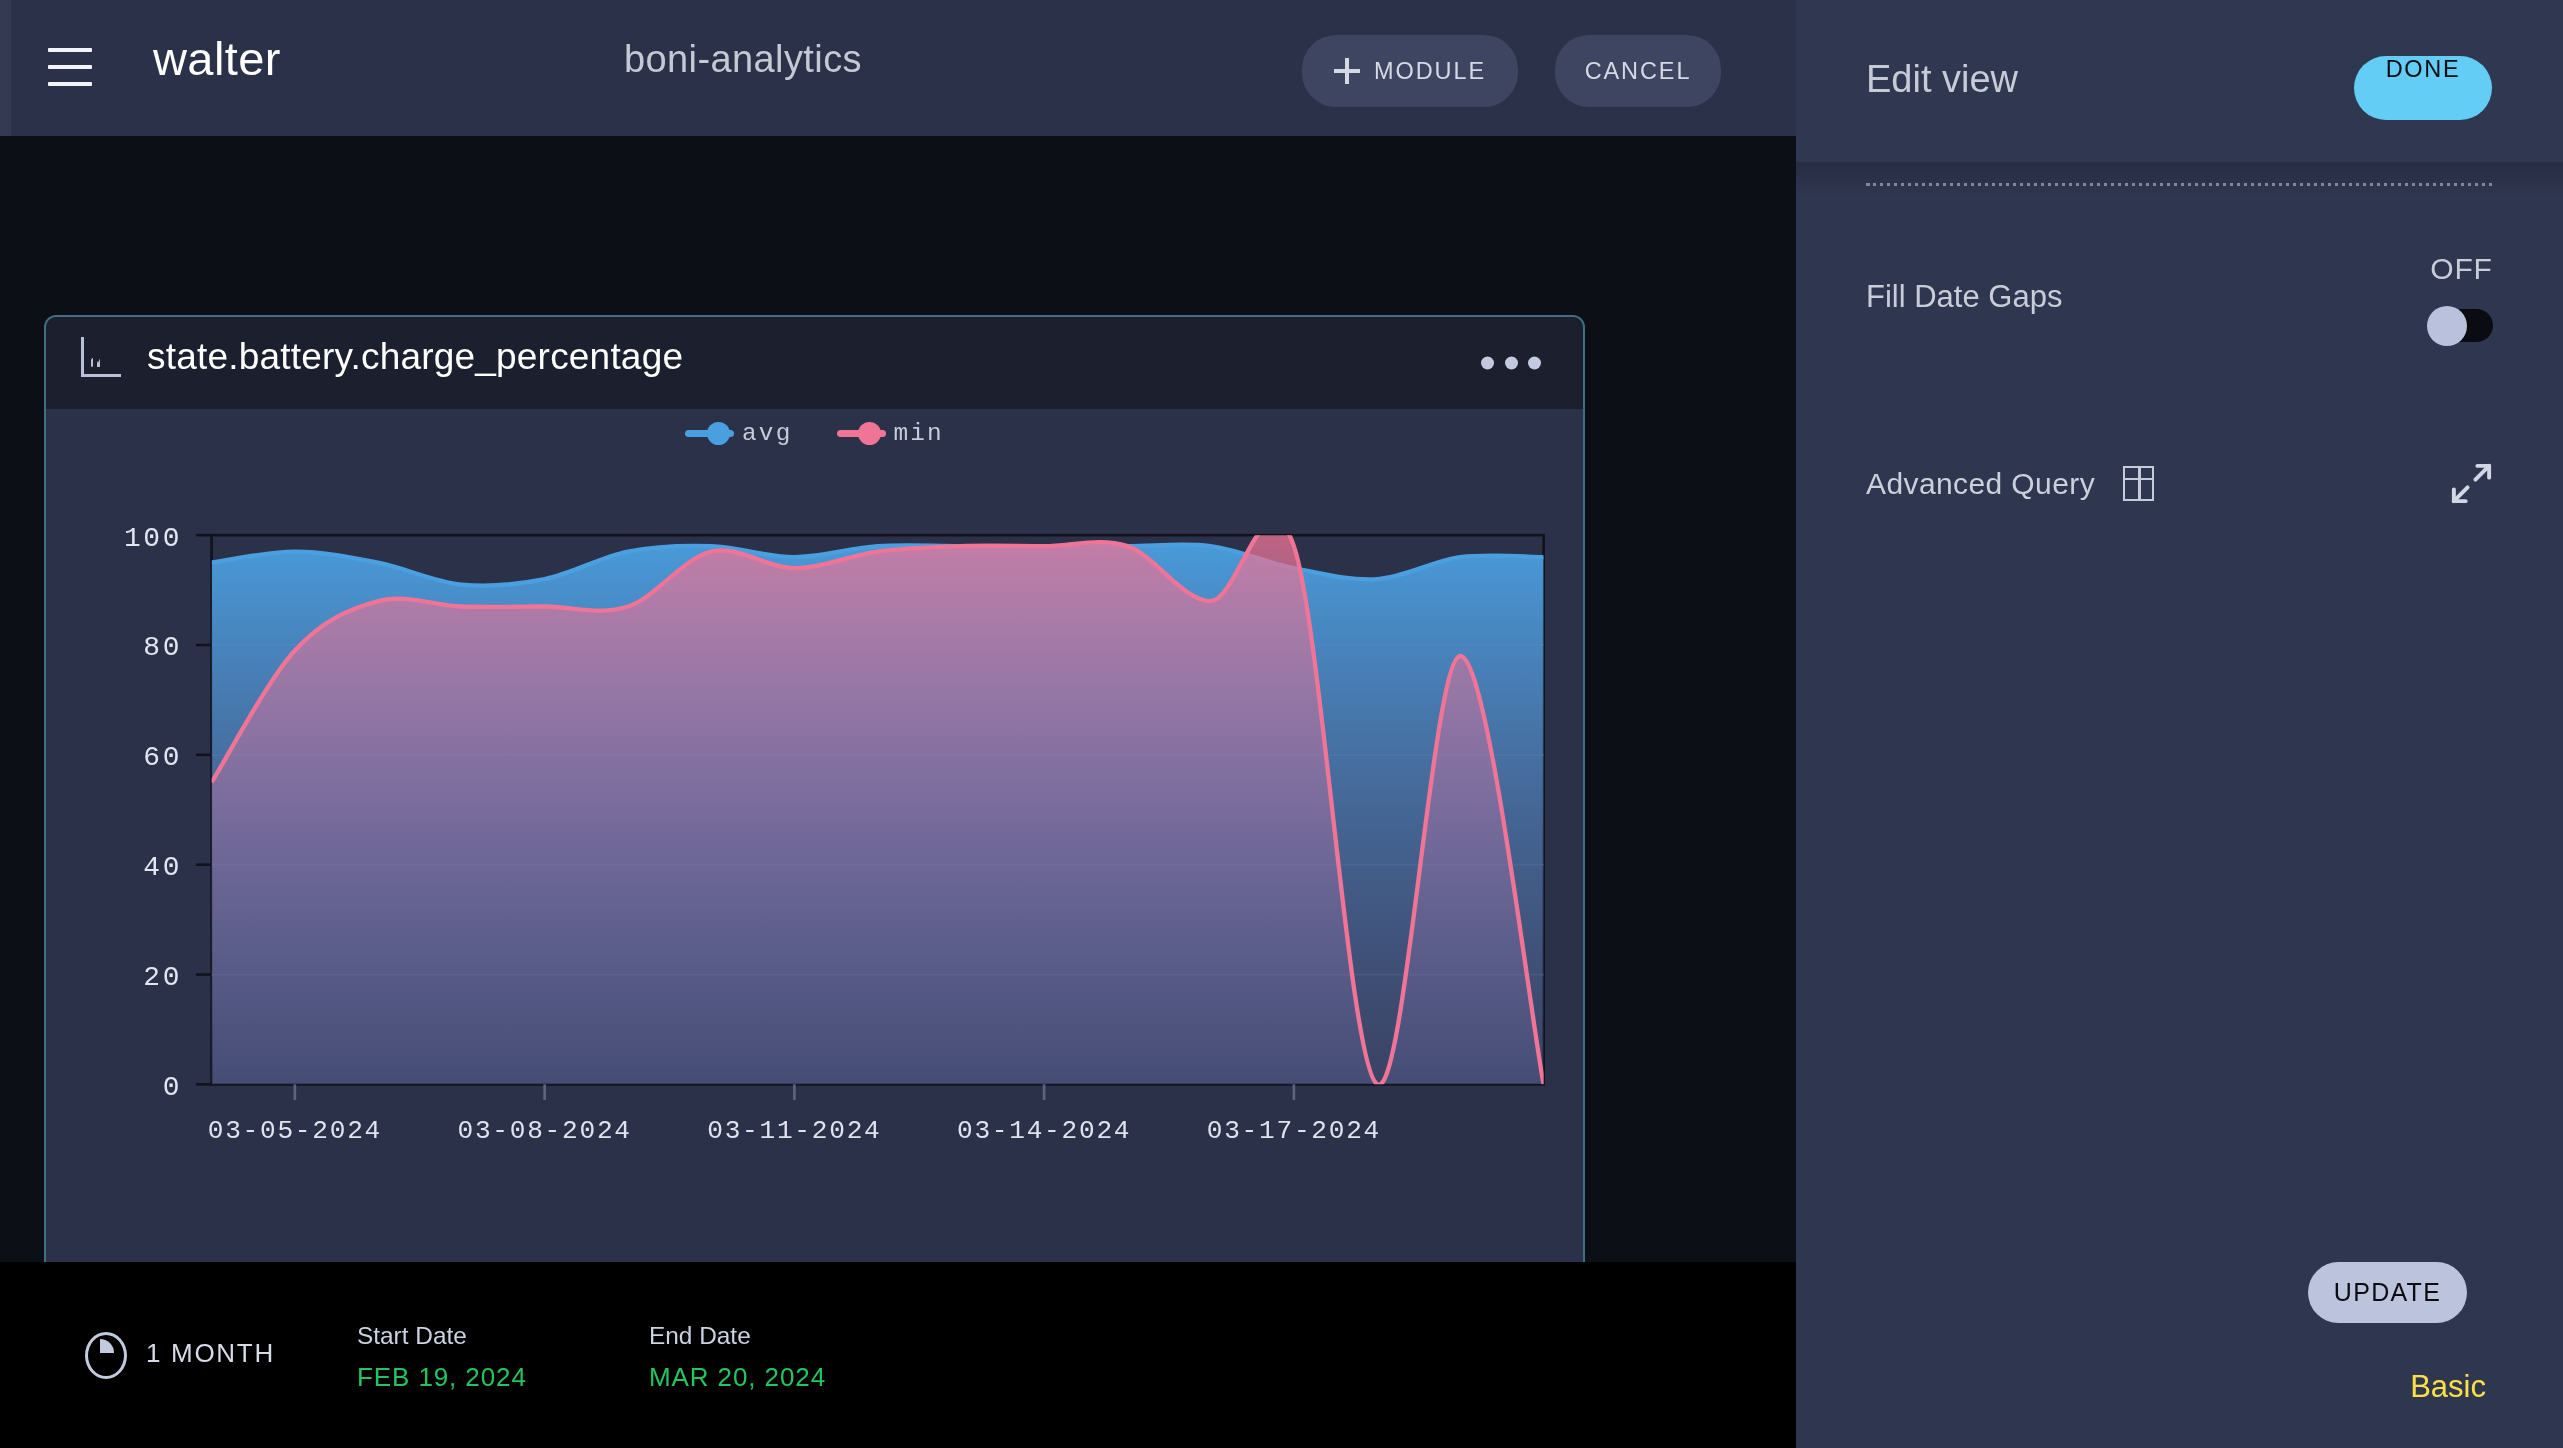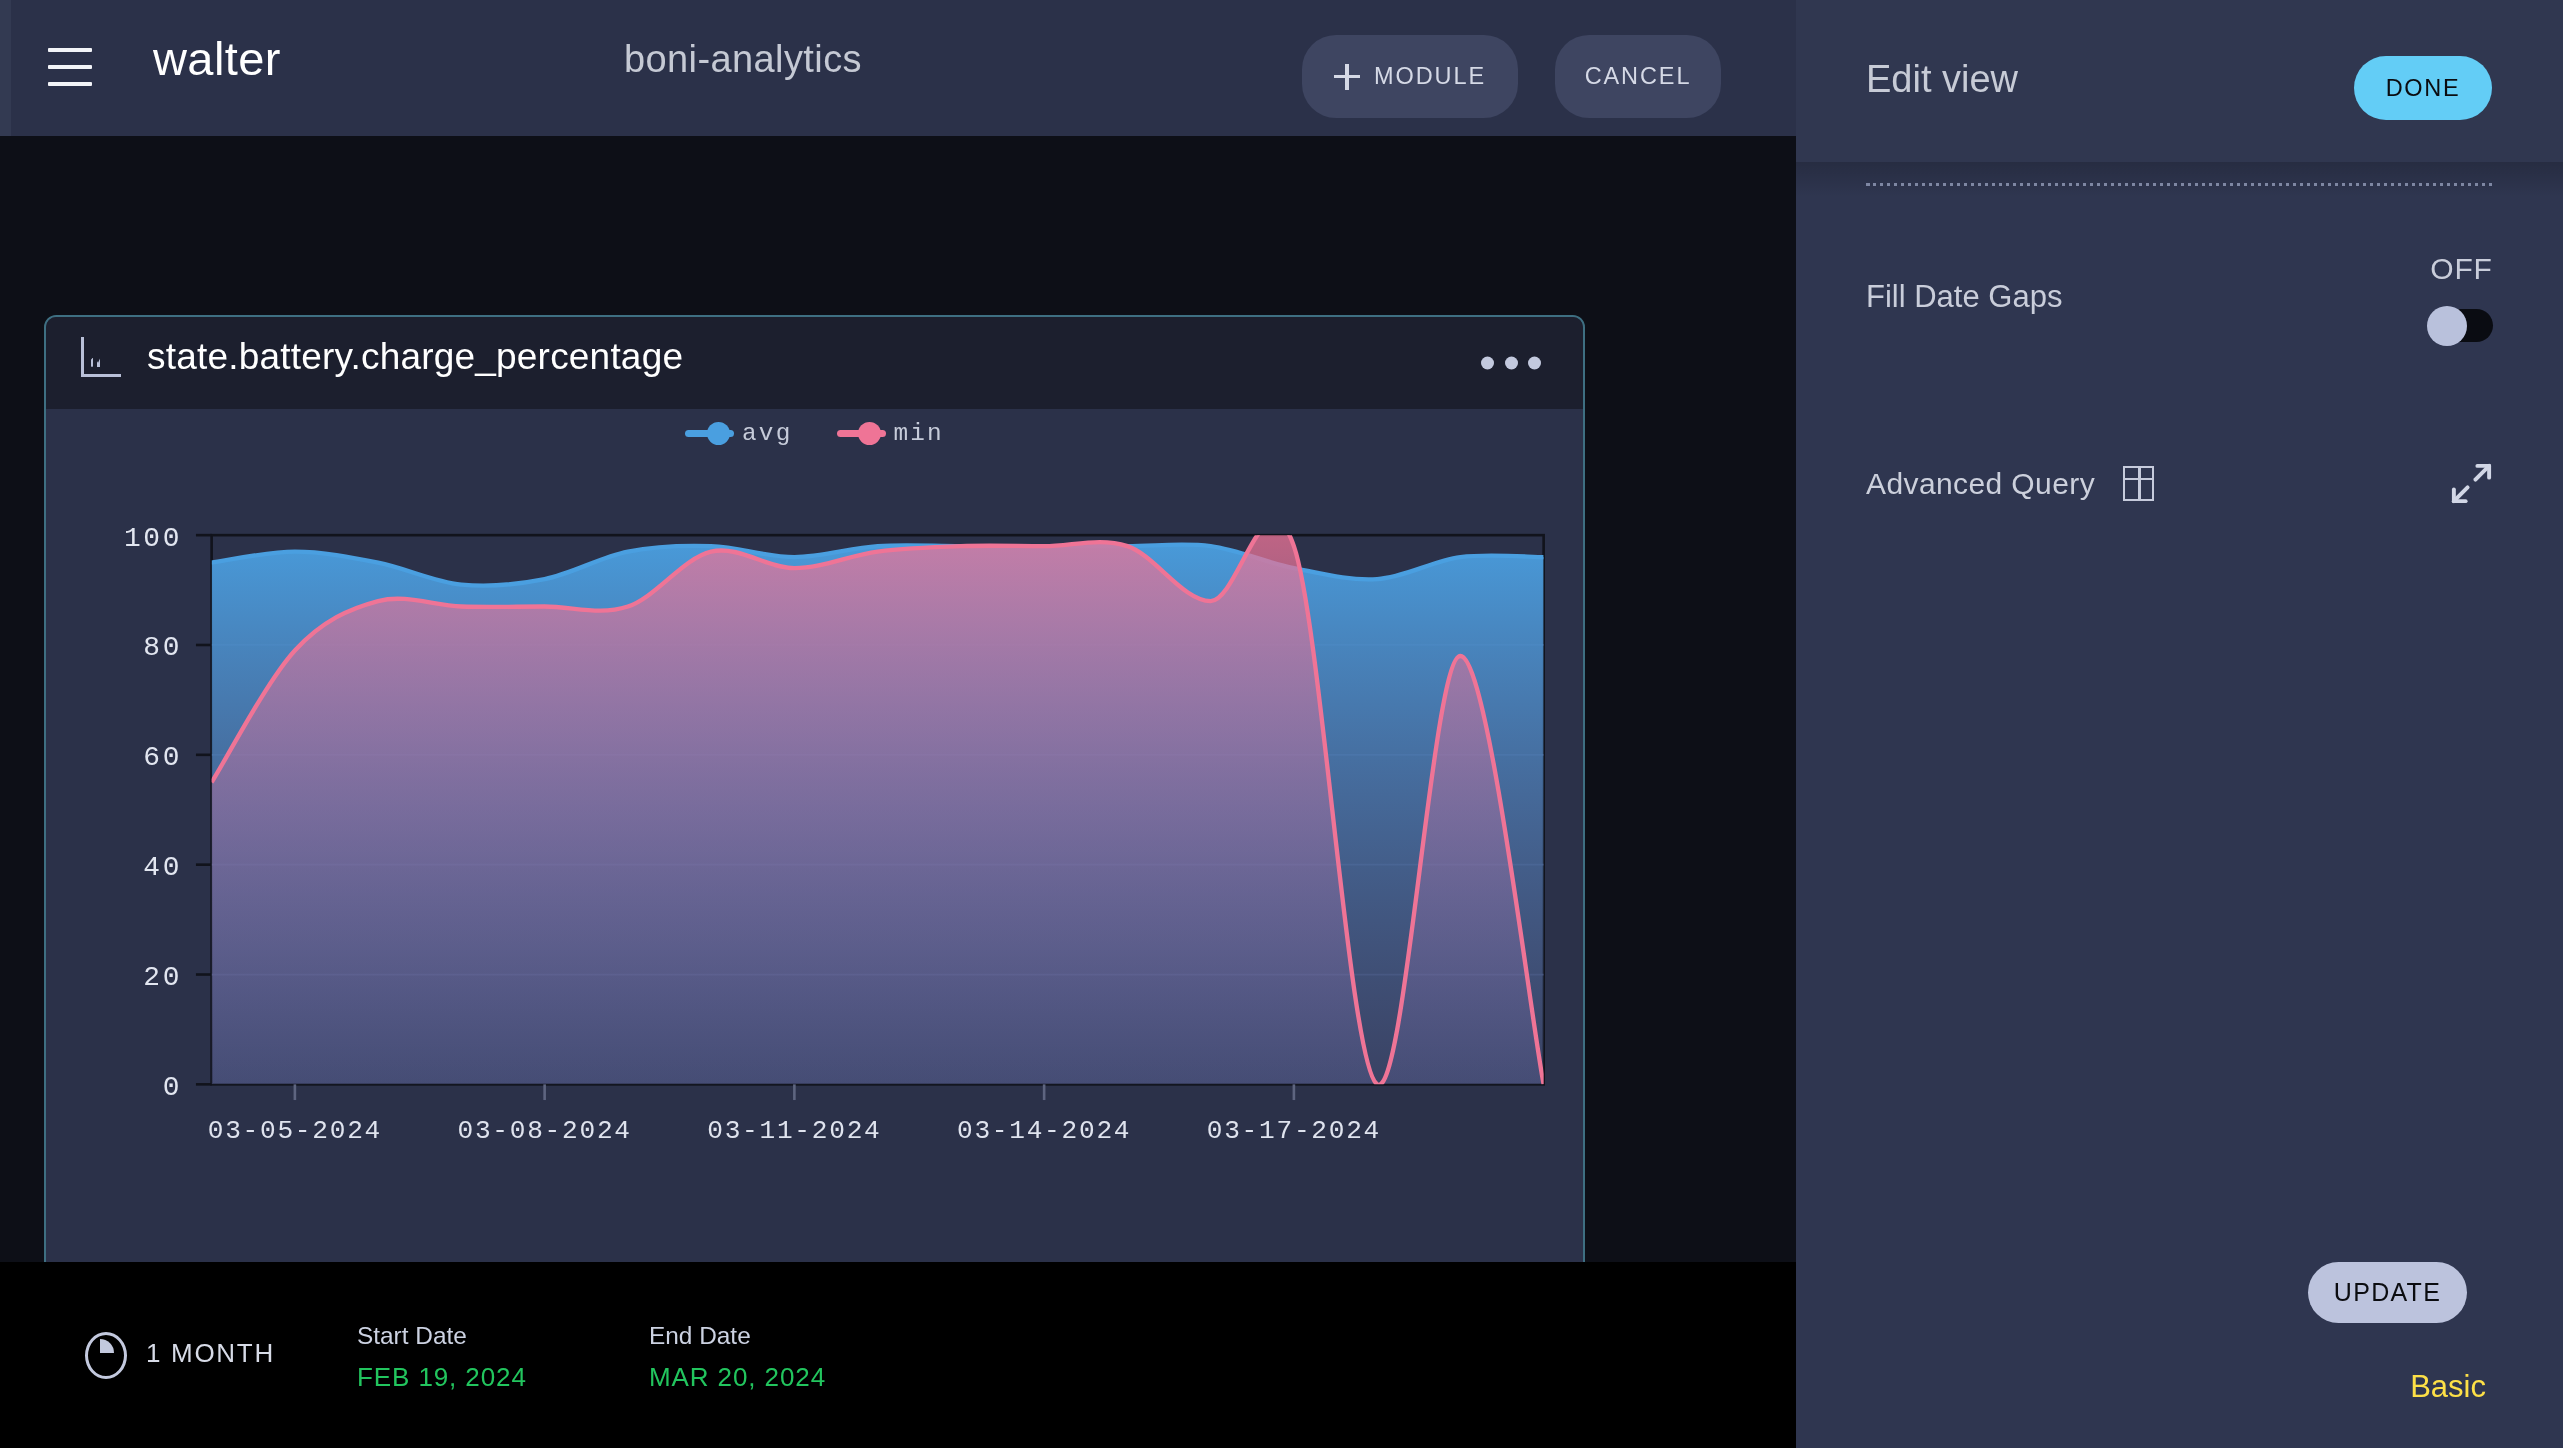--- a/index.html
+++ b/index.html
@@ -41,21 +41,21 @@
   .brand {
     position: absolute; left: 153px; top: 30.5px;
     font-size: 47px; color: #ffffff; letter-spacing: 0.4px;
     font-family: "Liberation Sans", sans-serif;
   }
   .page-title {
     position: absolute; left: 624px; top: 38px;
     font-size: 38px; color: #c5c9d4; letter-spacing: 0.4px;
   }
   .btn-pill {
-    height: 83px; border-radius: 34px;
+    height: 72px; border-radius: 34px;
     background: #3e4561; color: #d5d9e6;
     display: inline-flex; align-items: center; justify-content: center;
     font-size: 23.5px; letter-spacing: 1.9px; cursor: pointer; border: none;
     font-family: "Liberation Sans", sans-serif;
   }
   .btn-module { position: absolute; left: 1302px; top: 35px; width: 216px; gap: 14px; }
   .btn-module .plus {
     position: relative; width: 26px; height: 26px; display:inline-block;
   }
   .btn-module .plus::before, .btn-module .plus::after {
@@ -160,21 +160,21 @@
     position: relative; height: 162px; background: #303750;
   }
   .panel-title {
     position: absolute; left: 70px; top: 58px; font-size: 38px; color: #c7cbd6;
   }
   .btn-done {
     position: absolute; right: 71px; top: 56px;
     width: 138px; height: 64px; border-radius: 32px;
     background: #63cdf6; color: #0b0c10;
     font-size: 23.5px; letter-spacing: 1.7px; border: none; cursor: pointer;
-    display: flex; align-items: center; justify-content: center;
+    display: flex; justify-content: center;
     font-family: "Liberation Sans", sans-serif;
   }
   .panel-divider {
     position: absolute; left: 70px; top: 183px; width: 628px; height: 2.6px;
     background: repeating-linear-gradient(to right, #7e87a3 0 3.5px, transparent 3.5px 7px);
   }
   .shade {
     position: absolute; left: 0; top: 162px; width: 767px; height: 35px;
     background: linear-gradient(to bottom, rgba(0,0,0,.18), rgba(0,0,0,0));
   }

